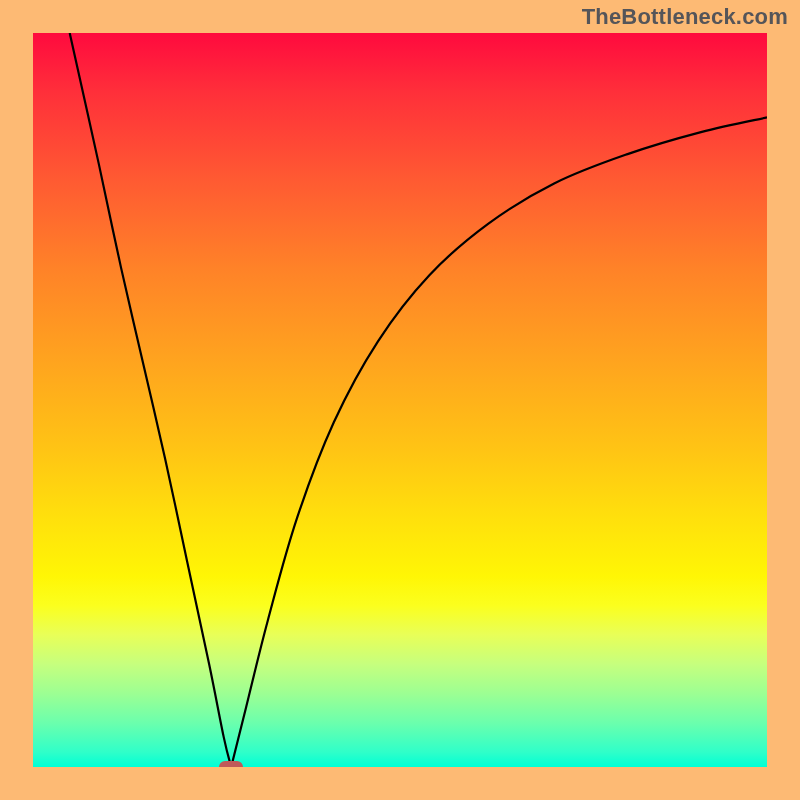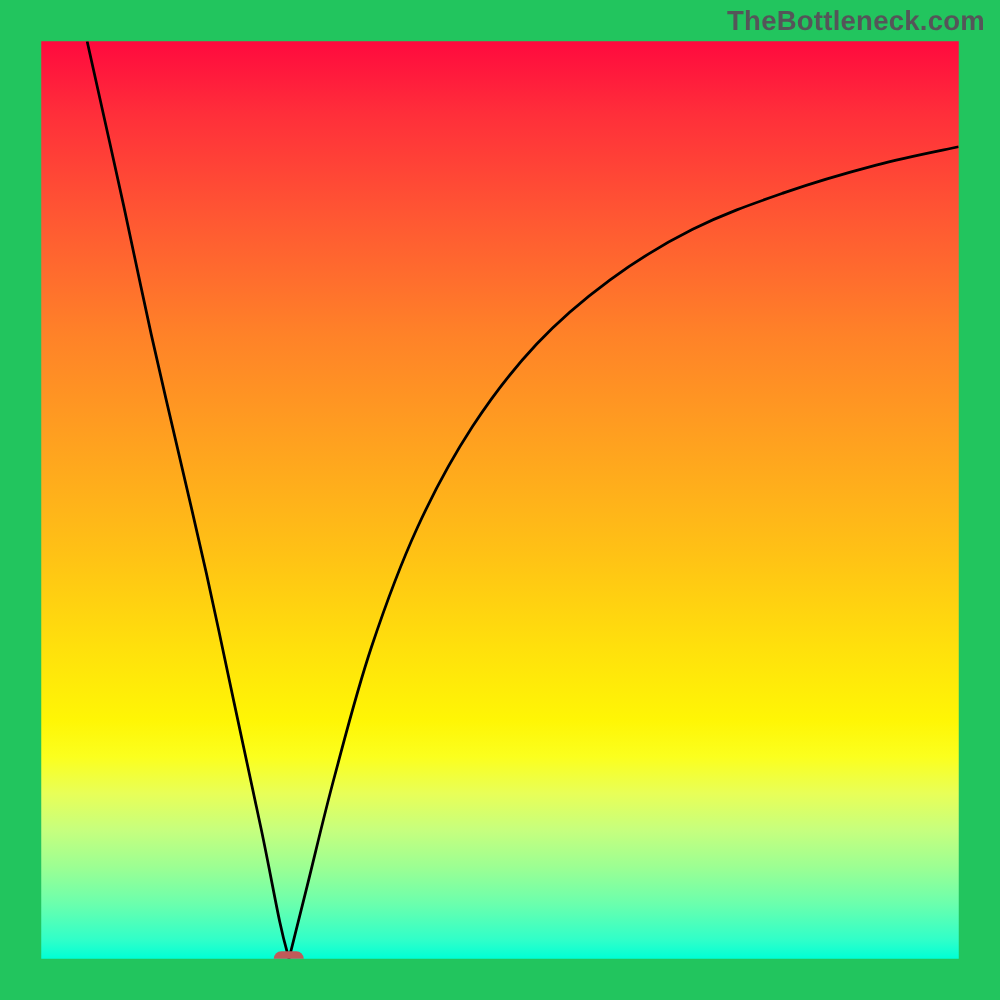--- a/index.html
+++ b/index.html
@@ -8,21 +8,21 @@
     width: 800px;
     height: 800px;
     overflow: hidden;
     font-family: Arial, Helvetica, sans-serif;
     background: #000;
   }
   .frame {
     position: relative;
     width: 800px;
     height: 800px;
-    background: #22c55e;
+    background: #fdba74;
   }
   .watermark {
     position: absolute;
     top: 4px;
     right: 12px;
     font-size: 22px;
     font-weight: 600;
     color: #555559;
     letter-spacing: 0.2px;
     z-index: 10;

